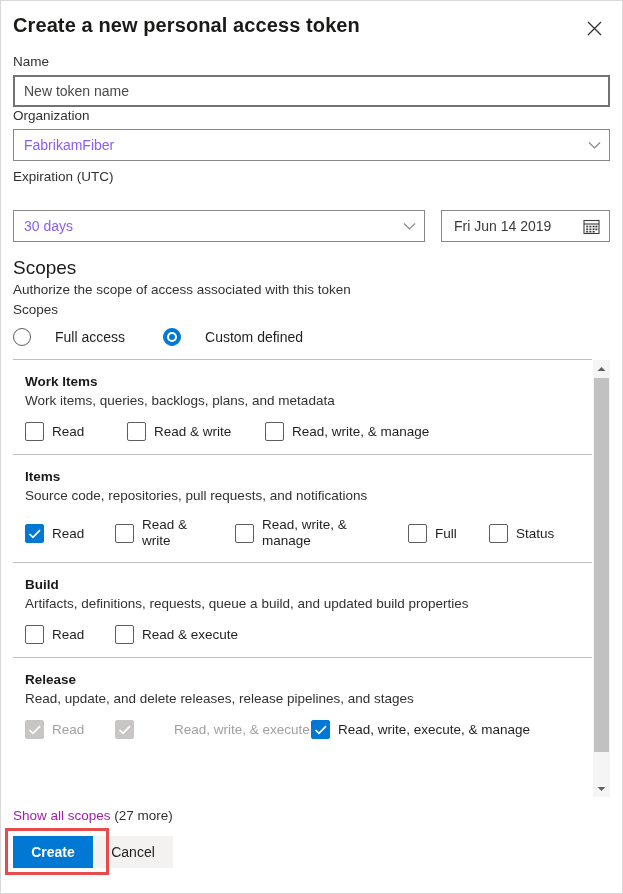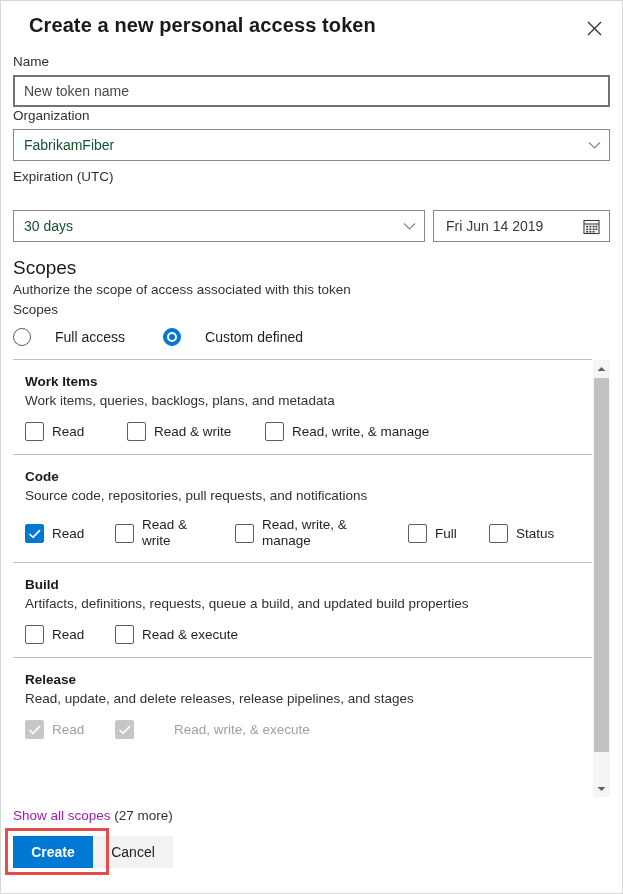--- a/index.html
+++ b/index.html
@@ -24,21 +24,21 @@
     padding: 0 12px;
   }
 
   
   .hdr {
     position: relative;
     height: 52px;
   }
   .hdr-title {
     position: absolute;
-    left: 16px; top: 13px;
+    left: 0; top: 13px;
     font-size: 20px;
     font-weight: 600;
     color: #1b1a19;
     letter-spacing: .1px;
   }
   .close-btn {
     position: absolute;
     right: 1px; top: 12px;
     width: 30px; height: 30px;
     display: flex; align-items: center; justify-content: center;
@@ -73,26 +73,26 @@
   .selectbox {
     box-sizing: border-box;
     height: 32px;
     border: 1px solid #8a8886;
     background: #fff;
     display: flex;
     align-items: center;
     justify-content: space-between;
     padding: 0 8px 0 10px;
     font-size: 14px;
-    color: #14532d;
+    color: #8b5cf6;
     cursor: pointer;
   }
   .chev { color:#8a8886; display:flex; align-items:center; }
 
-  .row-2 { display: flex; gap: 8px; margin-top: 24px; }
+  .row-2 { display: flex; gap: 16px; margin-top: 24px; }
   .row-2 .exp-select { flex: 0 0 412px; }
   .row-2 .exp-date   { flex: 1 1 auto; }
 
   .datebox {
     box-sizing: border-box;
     height: 32px;
     border: 1px solid #8a8886;
     background: #fff;
     display: flex;
     align-items: center;
@@ -405,21 +405,21 @@
             <span class="cb-lbl">Read &amp; write</span>
           </label>
           <label class="cb-item">
             <span class="cb"></span>
             <span class="cb-lbl">Read, write, &amp; manage</span>
           </label>
         </div>
       </div>
 
       <div class="grp">
-        <div class="grp-title">Code</div>
+        <div class="grp-title">Items</div>
         <div class="grp-desc">Source code, repositories, pull requests, and notifications</div>
         <div class="cb-row cols-code">
           <label class="cb-item">
             <span class="cb checked">
               <svg width="14" height="12" viewBox="0 0 14 12" aria-hidden="true">
                   <path d="M1.5 6 L5 9.4 L12 2.2" stroke="#ffffff" stroke-width="1.7" fill="none"></path>
                 </svg>
             </span>
             <span class="cb-lbl">Read</span>
           </label>
@@ -469,20 +469,28 @@
             </span>
             <span class="cb-lbl">Read</span>
           </label>
           <label class="cb-item disabled">
             <span class="cb checked dis">
               <svg width="14" height="12" viewBox="0 0 14 12" aria-hidden="true">
                   <path d="M1.5 6 L5 9.4 L12 2.2" stroke="#ffffff" stroke-width="1.7" fill="none"></path>
                 </svg>
             </span>
             <span class="cb-lbl">Read, write, &amp; execute</span>
+          </label>
+          <label class="cb-item">
+            <span class="cb checked">
+              <svg width="14" height="12" viewBox="0 0 14 12" aria-hidden="true">
+                  <path d="M1.5 6 L5 9.4 L12 2.2" stroke="#ffffff" stroke-width="1.7" fill="none"></path>
+                </svg>
+            </span>
+            <span class="cb-lbl">Read, write, execute, &amp; manage</span>
           </label>
         </div>
       </div>
 
     </div>
 
     <div class="sbar">
       <div class="sbar-up">
         <svg width="9" height="6" viewBox="0 0 9 6" aria-hidden="true">
             <path d="M0.5 5 L4.5 1 L8.5 5 Z" fill="#606060"></path>

